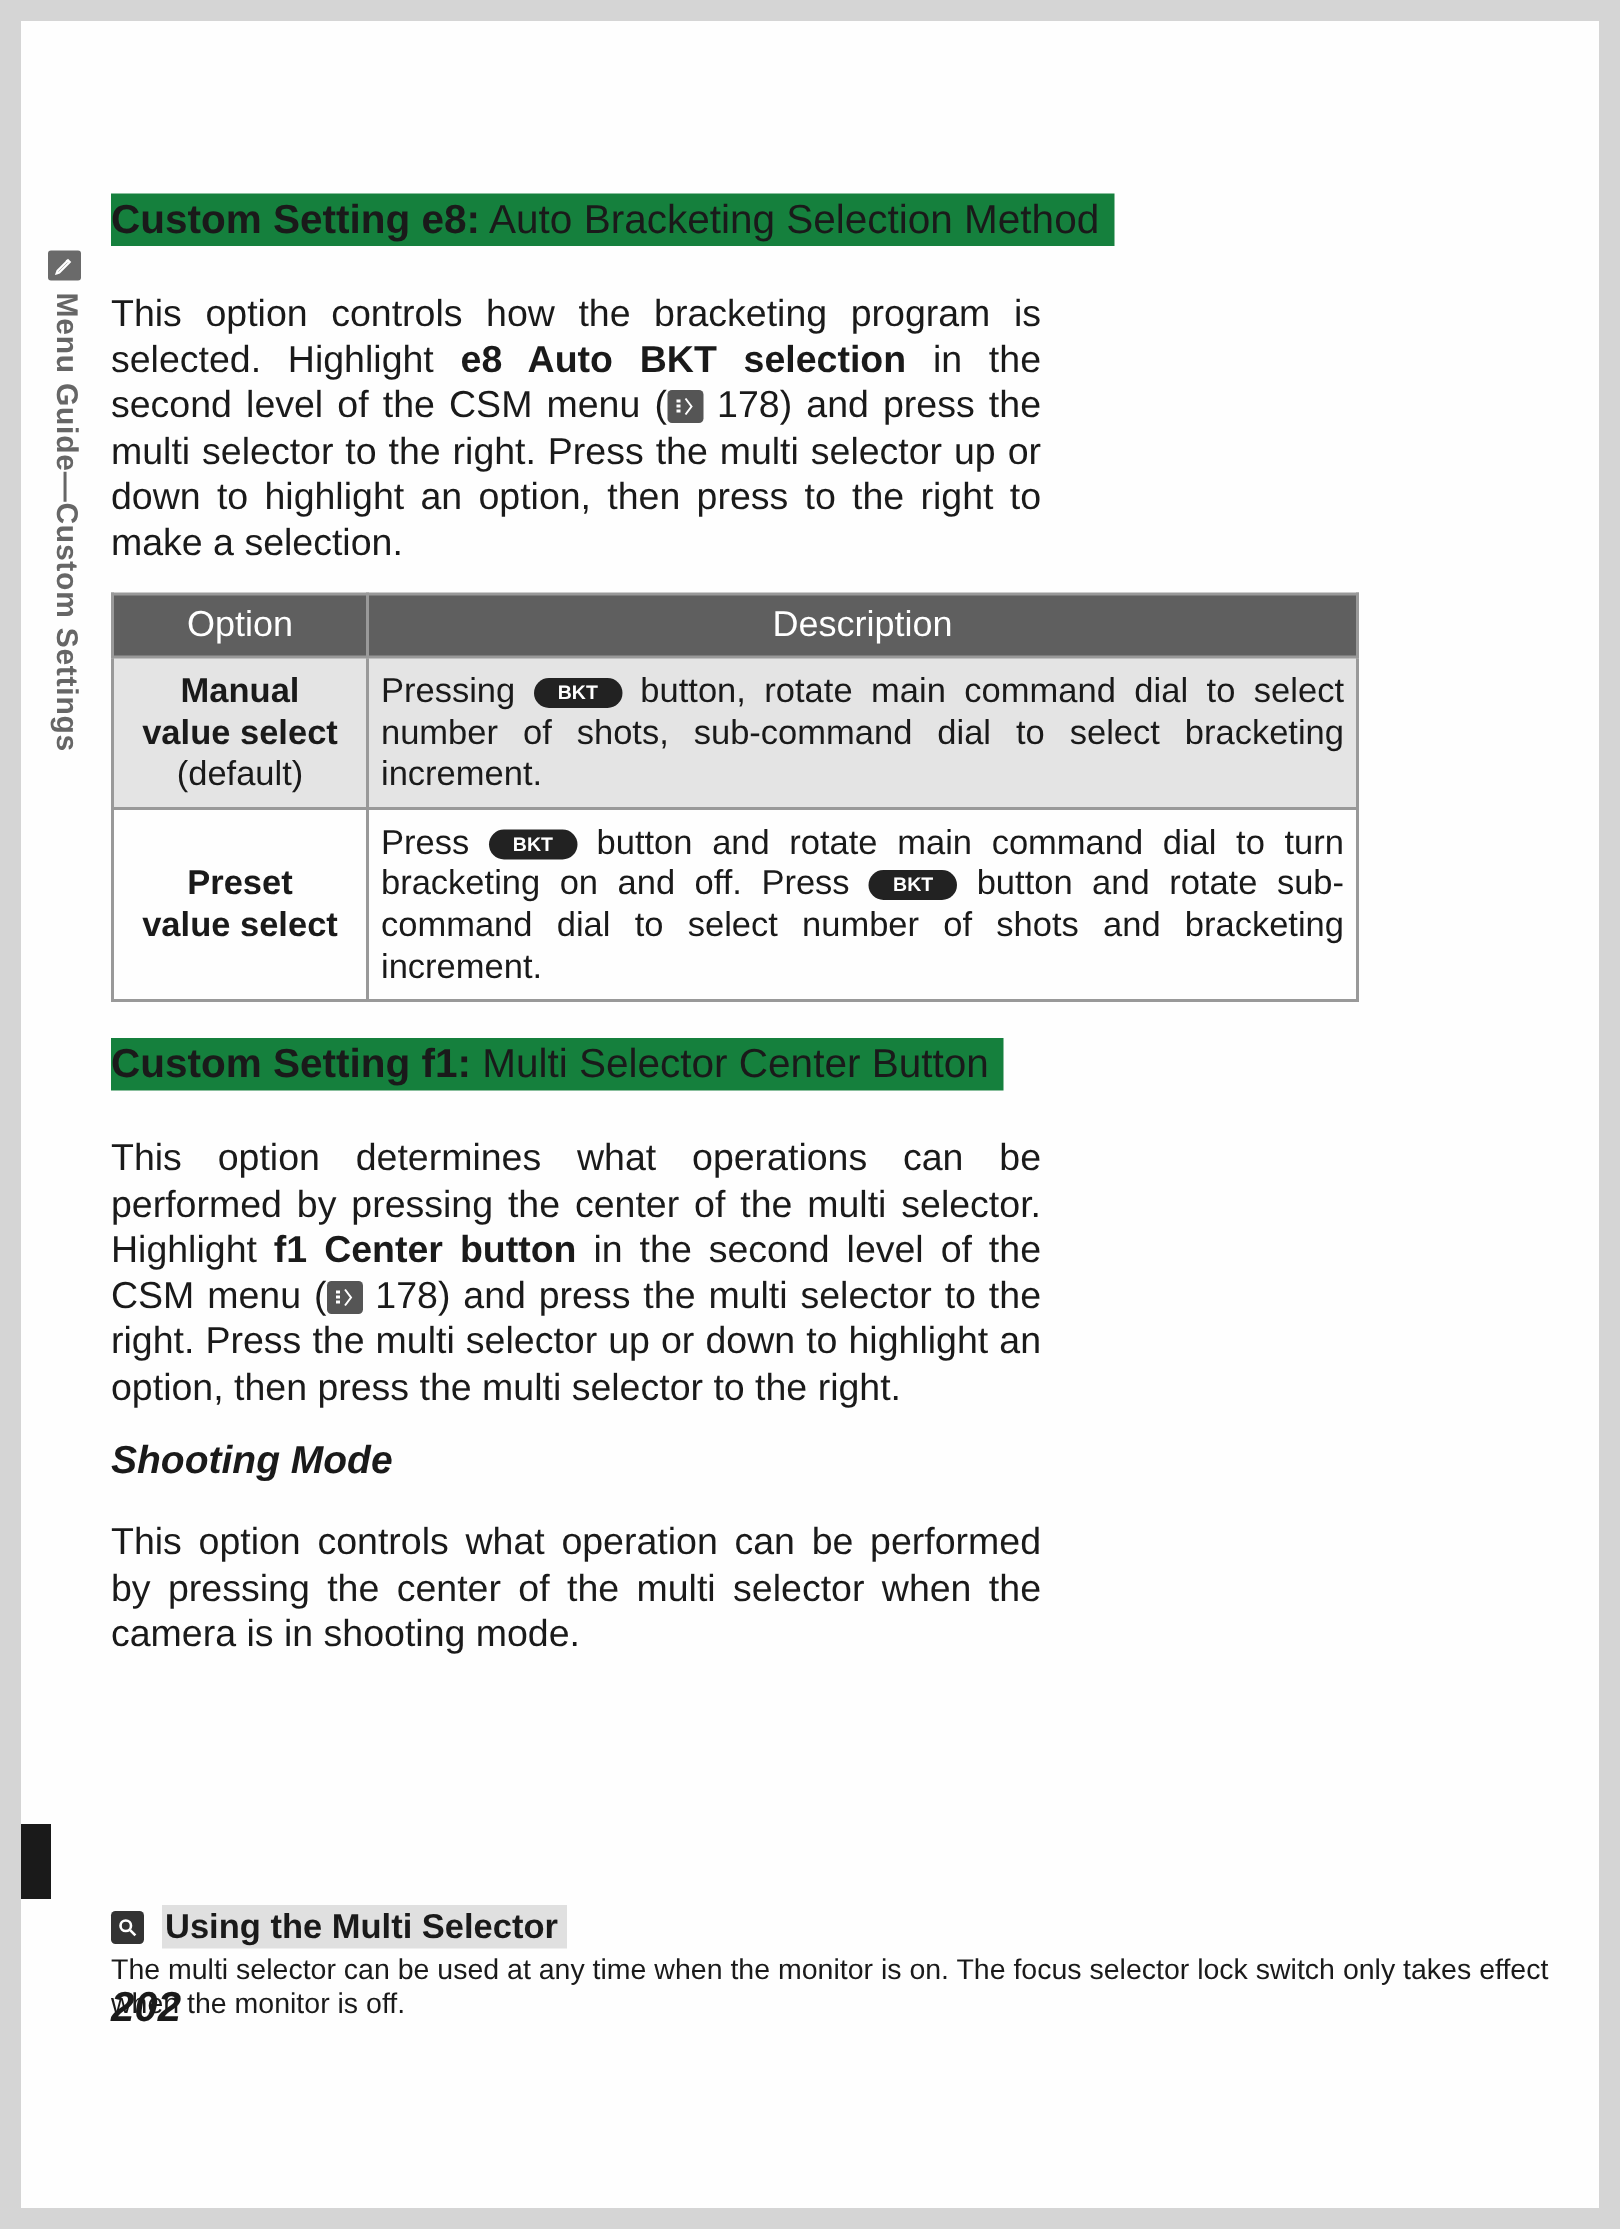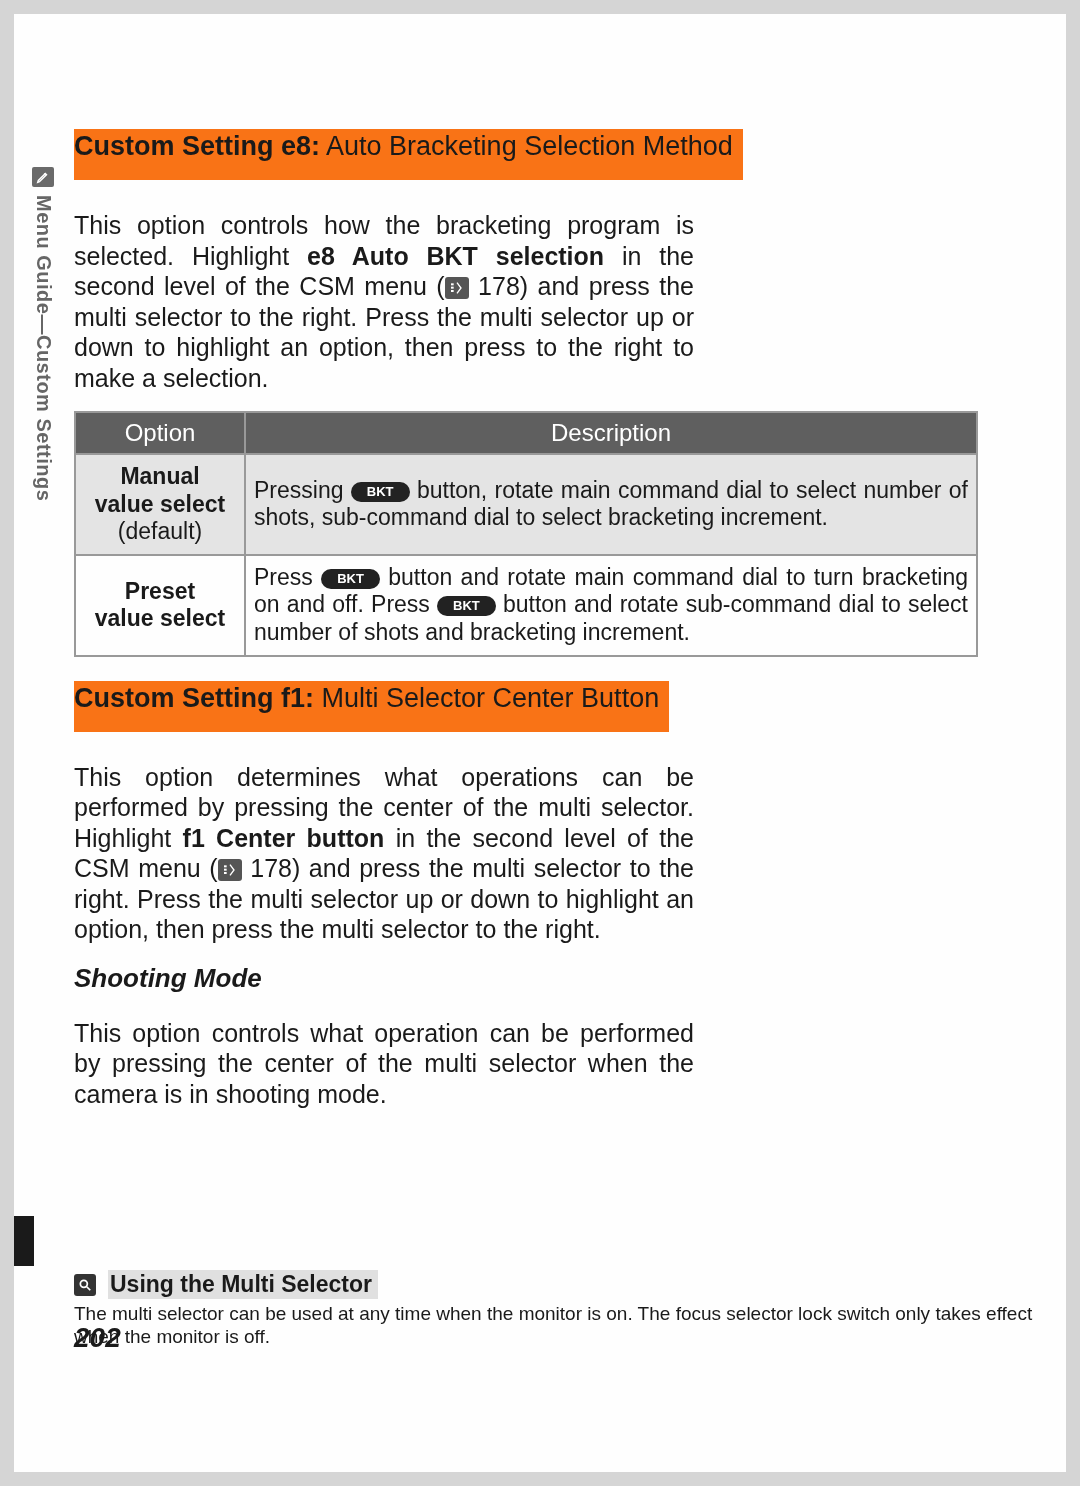--- a/index.html
+++ b/index.html
@@ -2,27 +2,27 @@
 <html><head>
 <meta charset="utf-8">
 <style>
   * { box-sizing: border-box; margin: 0; padding: 0; }
   html, body { width: 1080px; height: 1486px; background: #d5d5d5; font-family: Arial, Helvetica, sans-serif; color: #1a1a1a; }
   .page { position: absolute; left: 14px; top: 14px; width: 1052px; height: 1458px; background: #fefefe; }
   .sidebar { position: absolute; left: 18px; top: 153px; width: 28px; }
   .pencil-icon { width: 22px; height: 20px; background: #6a6a6a; border-radius: 2px; display: flex; align-items: center; justify-content: center; color: #fff; font-size: 14px; margin-bottom: 6px; }
   .sidebar-text { writing-mode: vertical-rl; text-orientation: mixed; font-weight: bold; font-size: 20px; color: #666; letter-spacing: 0.5px; padding-top: 2px; }
   .content { position: absolute; left: 60px; top: 115px; width: 950px; }
-  .heading-bar { background: #f97316; display: inline-block; padding: 2px 10px 18px 0; font-size: 27px; margin-bottom: 6px; }
+  .heading-bar { background: #15803d; display: inline-block; padding: 2px 10px 2px 0; font-size: 27px; margin-bottom: 6px; }
   .heading-bar b { font-weight: bold; }
   .body-text { font-size: 25px; line-height: 1.22; width: 620px; margin-bottom: 18px; margin-top: 24px; }
   .justify { text-align: justify; text-justify: inter-word; }
   .menu-icon { display: inline-flex; background:#555; color:#fff; border-radius:3px; padding:1px 3px; font-size:16px; vertical-align: middle; align-items:center; justify-content:center; width:24px; height:22px; }
   .bkt-pill { display: inline-flex; background:#222; color:#fff; border-radius:11px; padding:0 16px; font-size:13px; font-weight:bold; vertical-align: middle; align-items:center; height:20px; line-height:20px; }
-  table.opt { border-collapse: collapse; width: 904px; margin: 10px 0 24px 0; font-size: 23px; border: 2px solid #6d28d9; }
+  table.opt { border-collapse: collapse; width: 832px; margin: 10px 0 24px 0; font-size: 23px; border: 2px solid #6d28d9; }
   table.opt th { background: #5f5f5f; color: #fff; font-weight: normal; padding: 6px 8px; border: 2px solid #999; text-align: center; font-size: 24px; }
   table.opt td { border: 2px solid #999; padding: 8px 8px; vertical-align: middle; line-height: 1.2; }
   table.opt td.optcell { text-align: center; width: 170px; }
   table.opt tr.alt td { background: #e4e4e4; }
   .sub-em { font-style: italic; font-weight: bold; font-size: 26px; margin-top: 14px; margin-bottom: 4px; }
   .footer { position: absolute; left: 60px; top: 1256px; width: 960px; }
   .footer-tip { display: flex; align-items: center; gap: 12px; }
   .mag-icon { display:inline-flex; width:22px; height:22px; background:#333; color:#fff; border-radius:3px; align-items:center; justify-content:center; font-size:14px; }
   .footer-tip .tip-title { font-weight: bold; font-size: 23px; background:#e0e0e0; padding:1px 6px 1px 2px; }
   .foot-body { font-size: 19px; line-height:1.2; margin-top:4px; }

